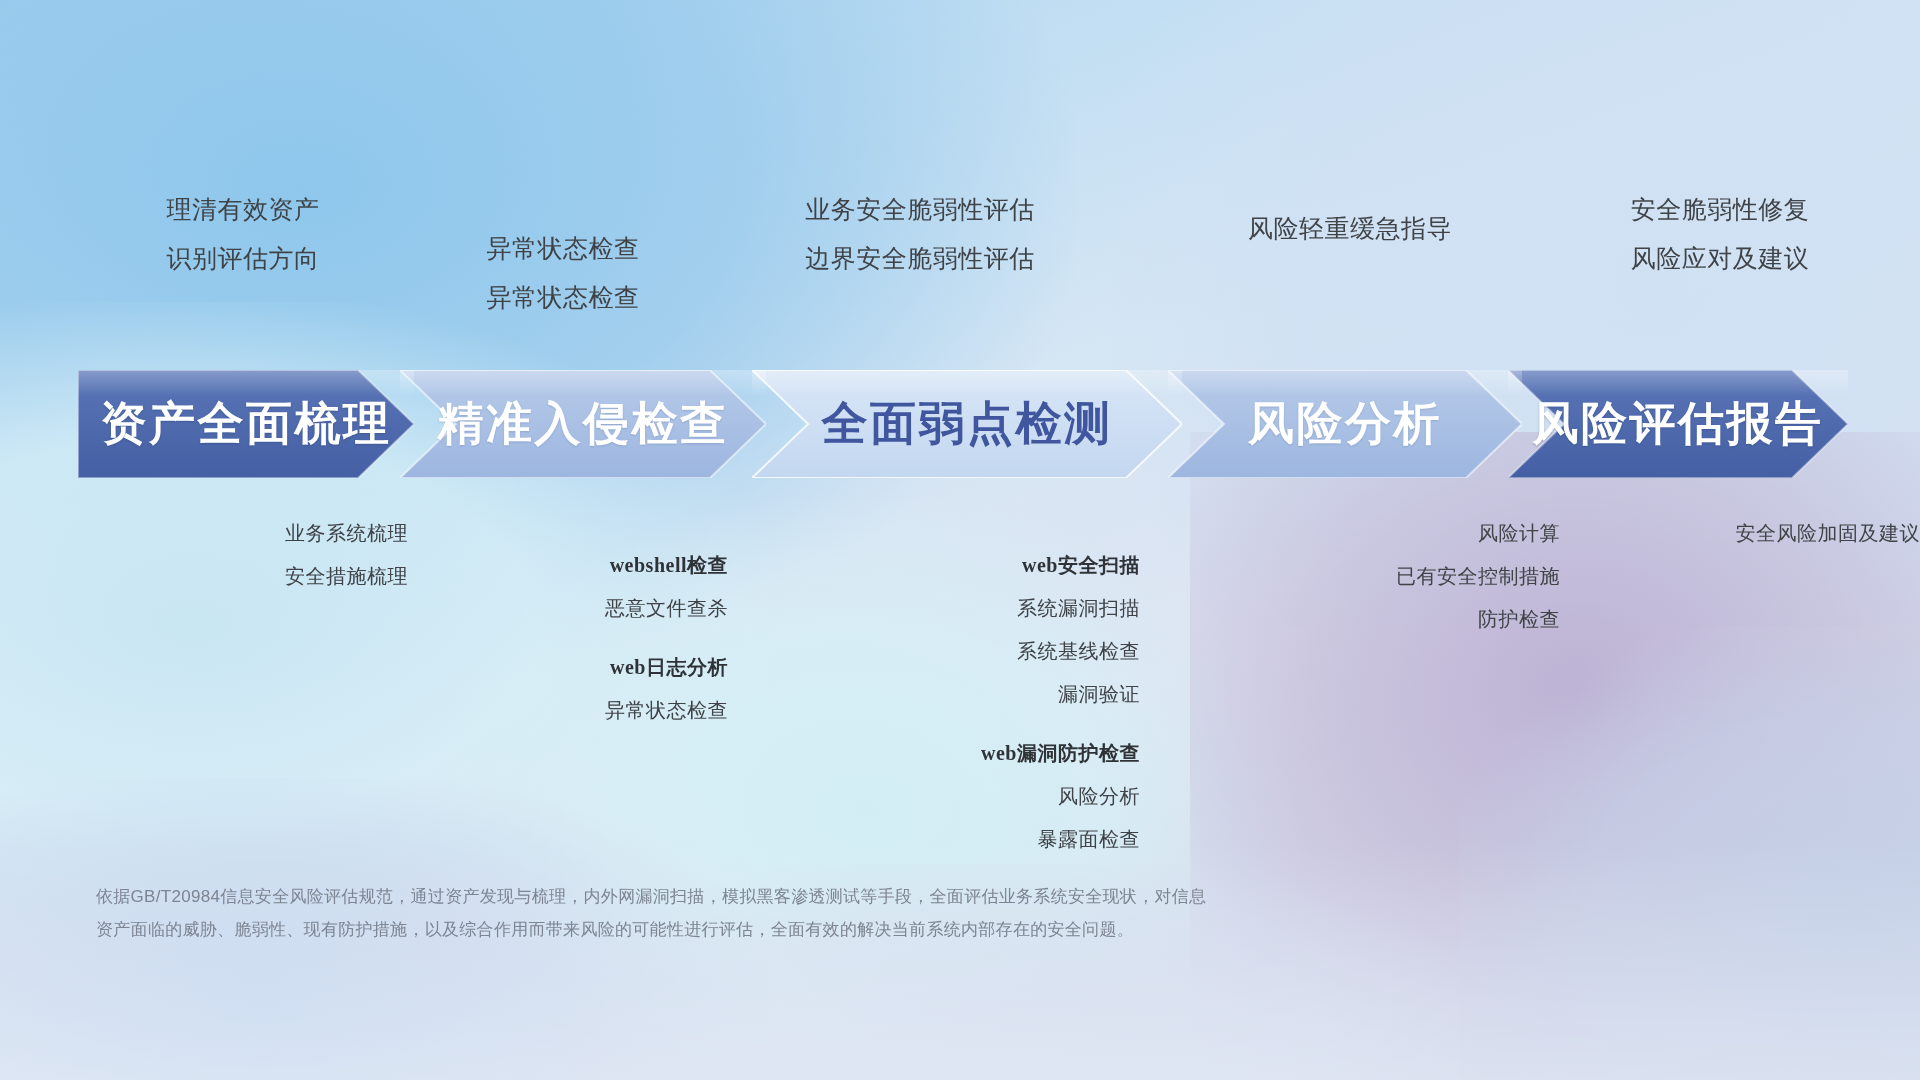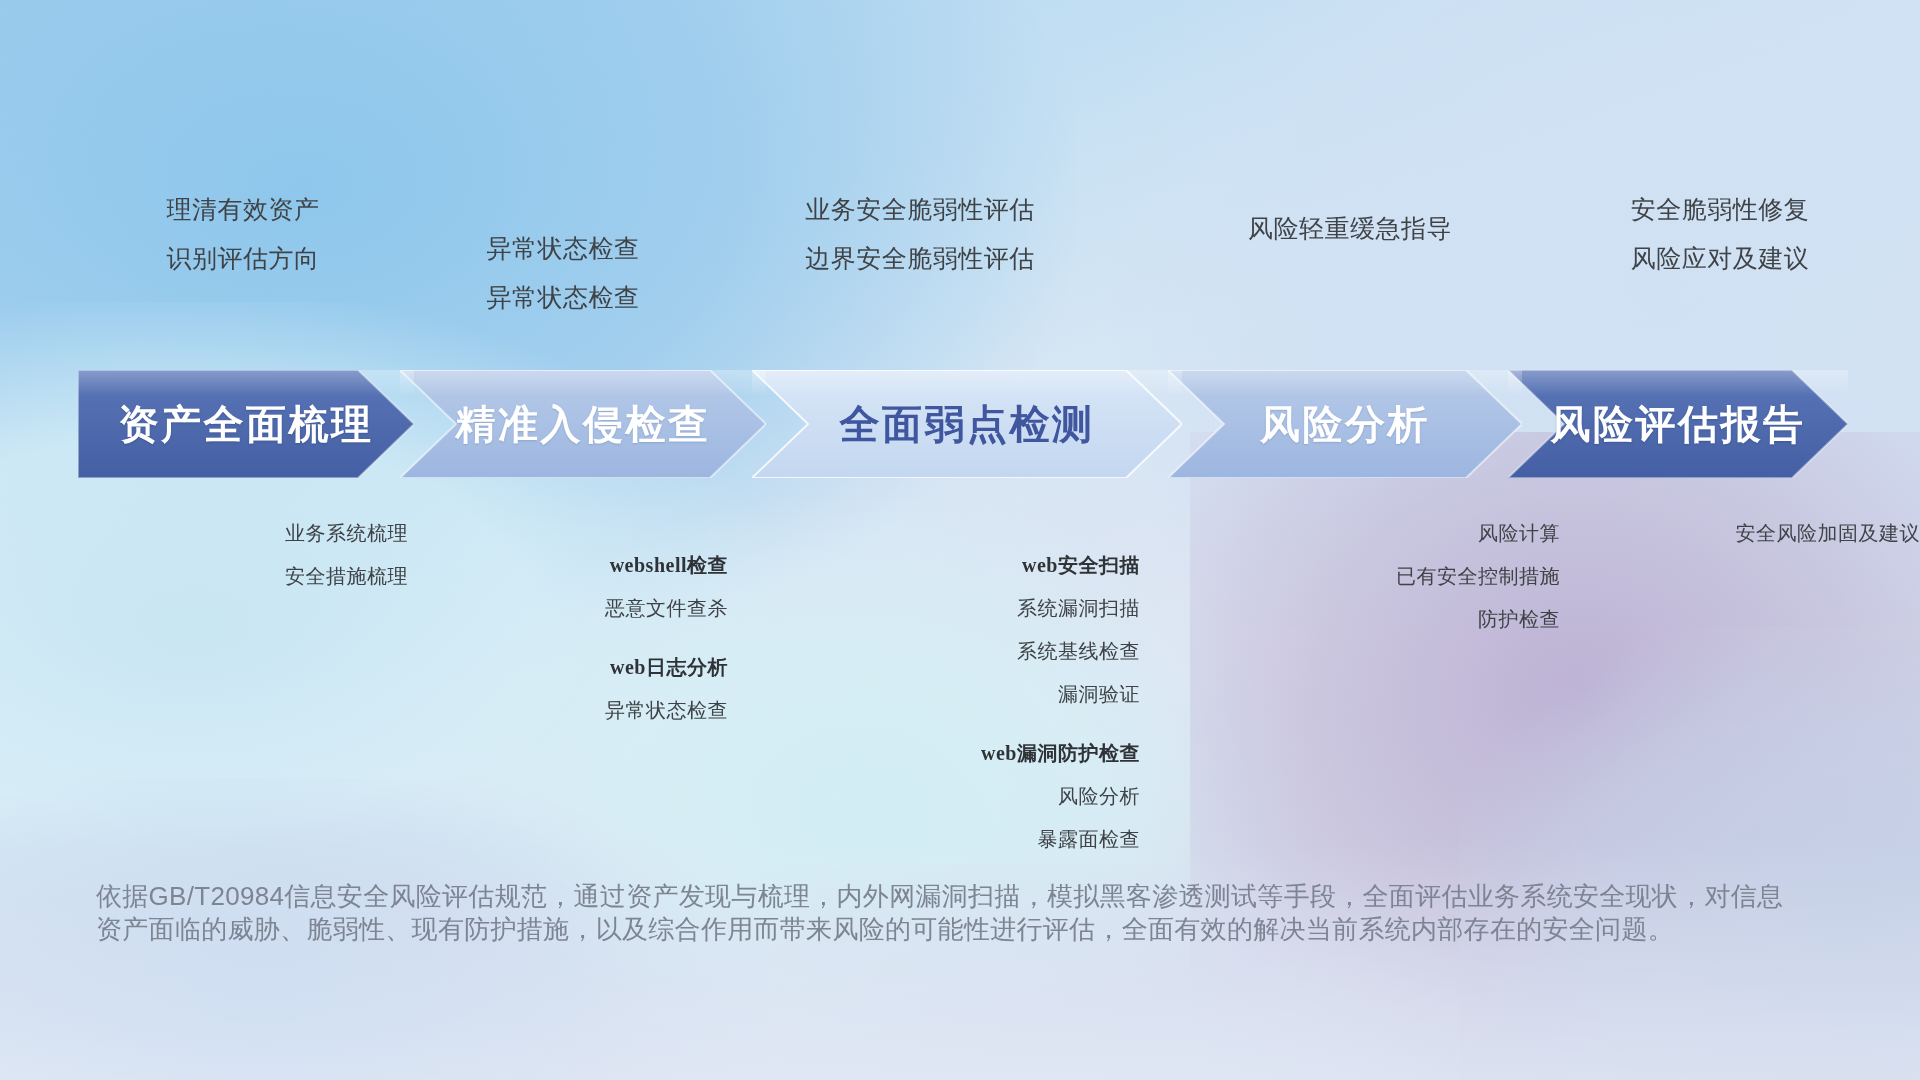--- a/index.html
+++ b/index.html
@@ -41,35 +41,35 @@
   .bottext{position:absolute;width:100%;text-align:right;
     font-size:20px;color:#3f4347;letter-spacing:.5px;font-family:Liberation Serif, serif;}
   .bottext .ln{margin-bottom:16px;white-space:nowrap;}
   .bottext .ln:last-child{margin-bottom:0;}
   .bottext .ln.bold{font-weight:bold;color:#2f3337;margin-top:32px;}
 
   
   #band{position:absolute;left:78px;top:370px;width:1770px;height:108px;}
   .chev{position:absolute;top:0;height:108px;
         display:flex;align-items:center;justify-content:center;}
-  .chev .lbl{position:relative;z-index:3;font-size:40px;font-weight:bold;
+  .chev .lbl{position:relative;z-index:3;font-size:46px;font-weight:bold;
              letter-spacing:2.5px;white-space:nowrap;}
   .chev .shape{position:absolute;inset:0;}
 
   .chev.dark .lbl{color:#ffffff;text-shadow:0 1px 2px rgba(40,60,110,.35);}
   .chev.mid  .lbl{color:#ffffff;text-shadow:0 1px 2px rgba(60,80,130,.22);}
   .chev.pale .lbl{color:#40569f;}
 
   .sheen{position:absolute;z-index:2;left:0;top:0;width:100%;height:26px;
      background:linear-gradient(to bottom,rgba(255,255,255,.28),rgba(255,255,255,0));
      pointer-events:none;}
 
   
   #note{position:absolute;left:96px;top:880px;width:1530px;
-     font-size:26px;line-height:33px;color:#7d8492;letter-spacing:.3px;}
+     font-size:17px;line-height:33px;color:#7d8492;letter-spacing:.3px;}
   #note .nl{white-space:nowrap;}
 </style>
 </head>
 <body>
 
 <div id="bg">
   <div class="l base"></div>
   <div class="l b1"></div>
   <div class="l b2"></div>
   <div class="l b3"></div>

